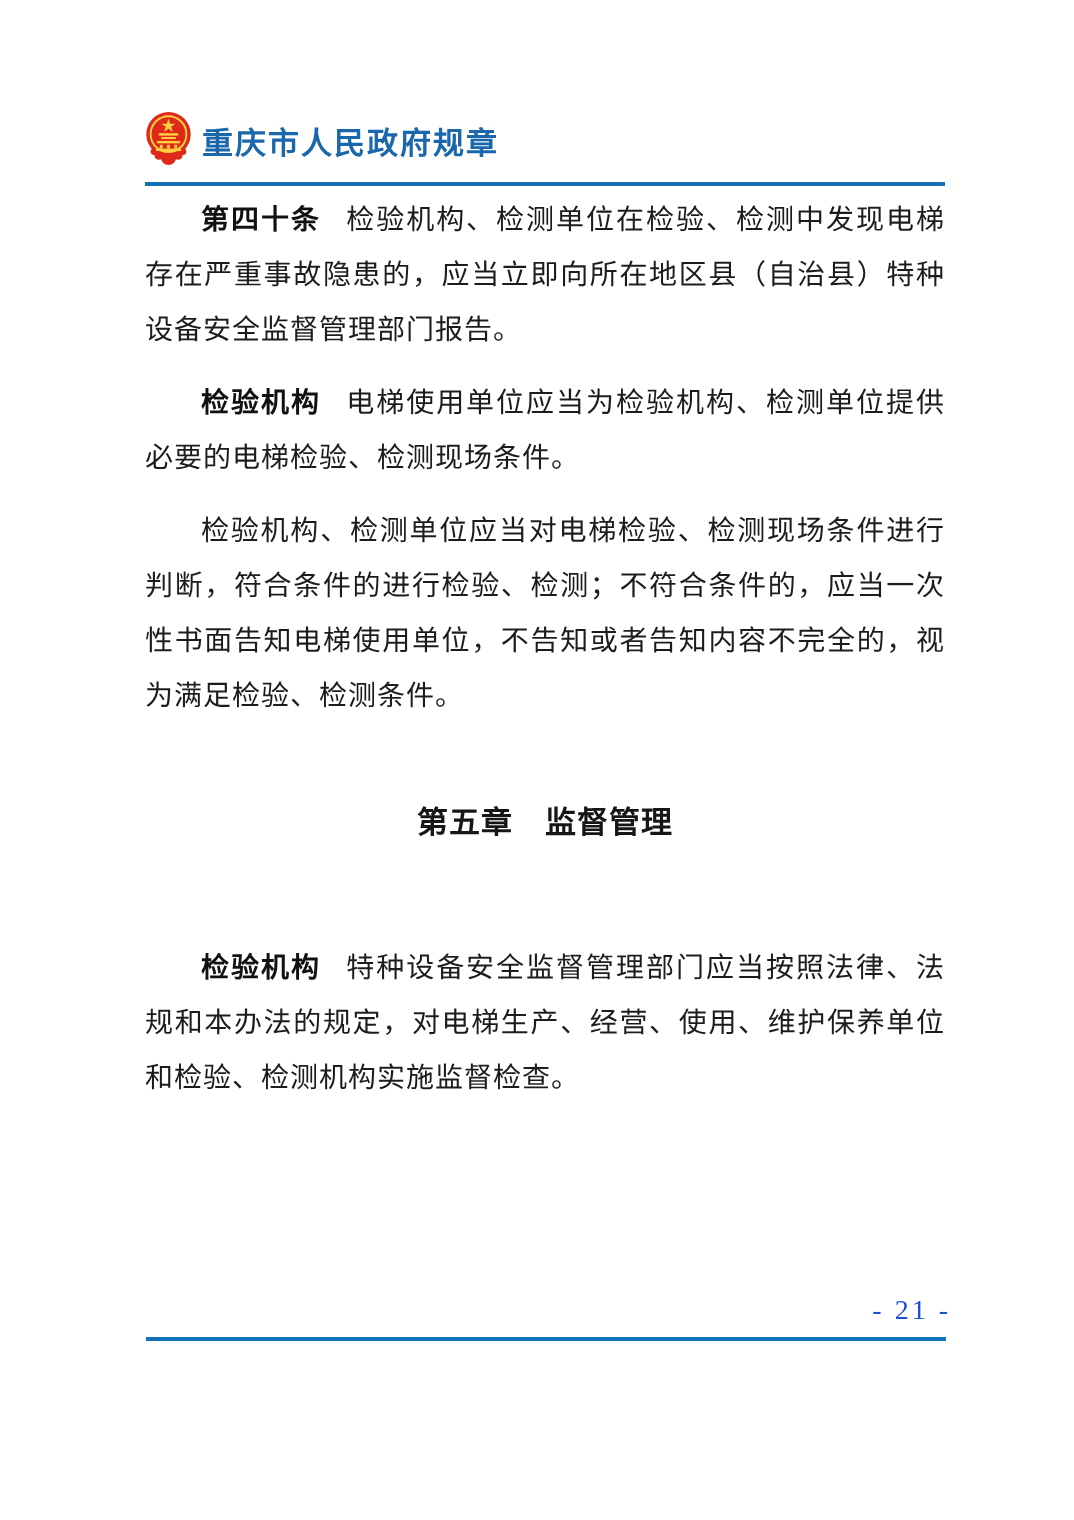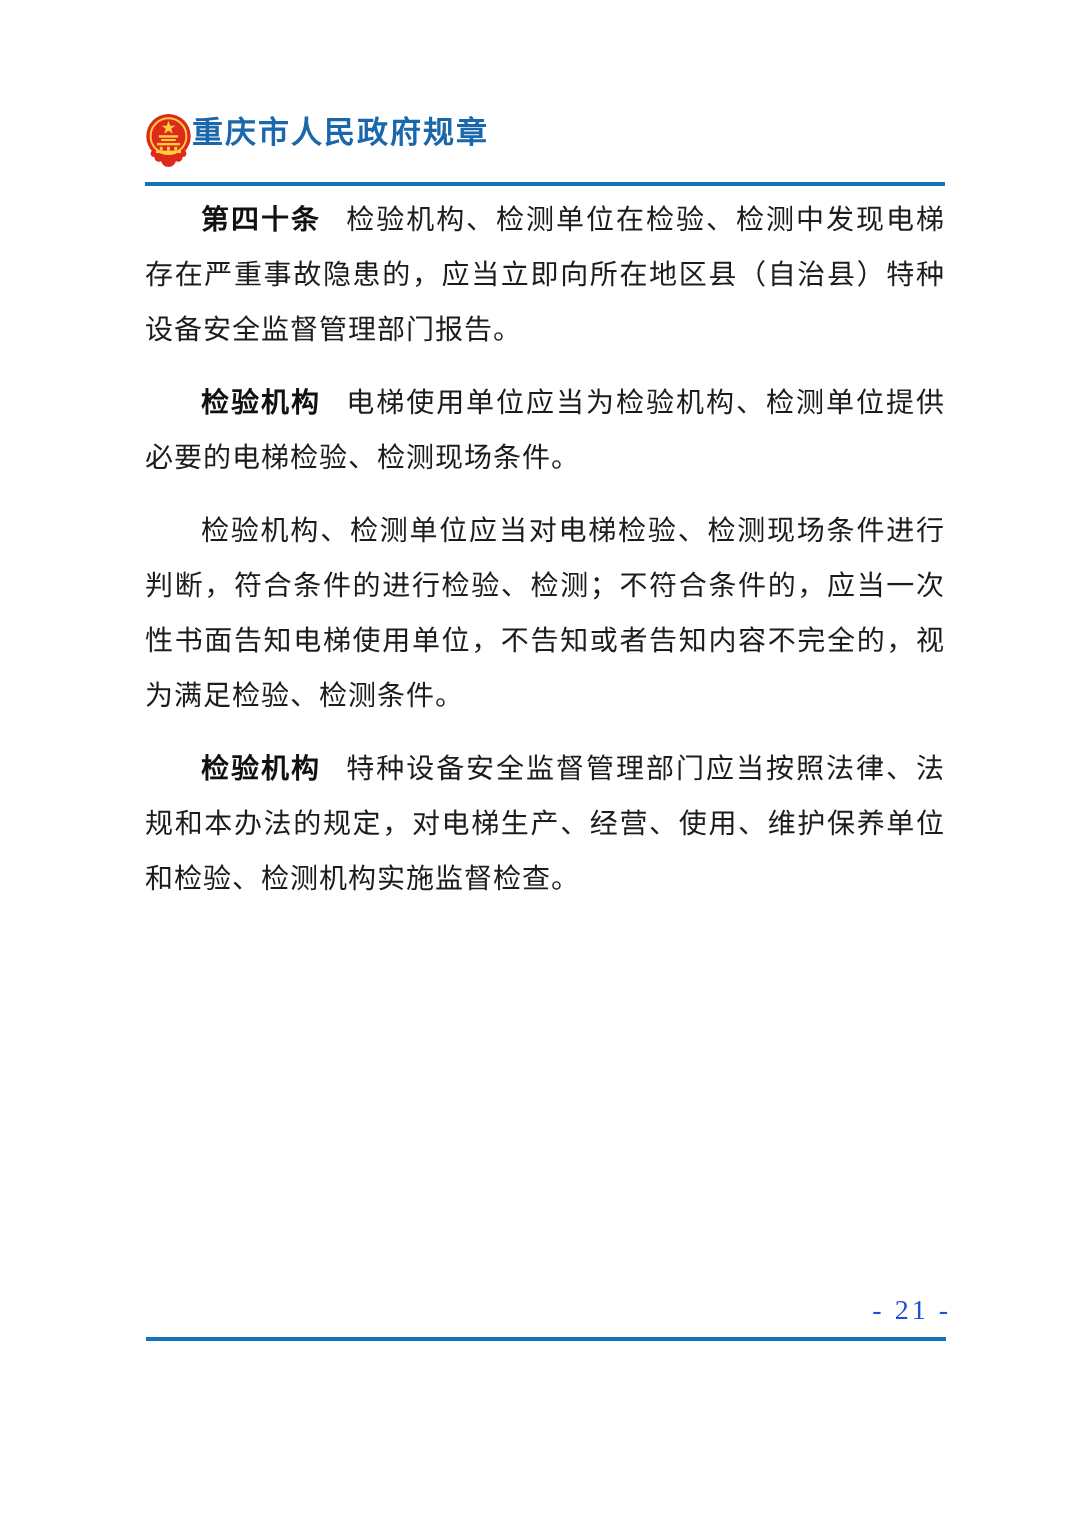--- a/index.html
+++ b/index.html
@@ -14,21 +14,22 @@
     width: 1074px;
     height: 1520px;
     background: #ffffff;
     box-sizing: border-box;
     padding: 113px 129px 0 145px;
     overflow: hidden;
   }
   
   .header-row {
     display: flex;
-    gap: 0;
+    align-items: center;
+    gap: 10px;
     height: 56px;
   }
   .emblem {
     width: 47px;
     height: 56px;
     flex: 0 0 auto;
   }
   .header-title {
     font-family: "Liberation Sans", "DejaVu Sans", sans-serif;
     font-weight: bold;
@@ -134,20 +135,21 @@
   <div class="header-rule"></div>
 
   <div class="doc-body">
 
     <p class="para"><span class="article-no">第四十条</span><span>检验机构、检测单位在检验、检测中发现电梯存在严重事故隐患的，应当立即向所在地区县（自治县）特种设备安全监督管理部门报告。</span></p>
 
     <p class="para"><span class="article-no">检验机构</span><span>电梯使用单位应当为检验机构、检测单位提供必要的电梯检验、检测现场条件。</span></p>
 
     <p class="para"><span>检验机构、检测单位应当对电梯检验、检测现场条件进行判断，符合条件的进行检验、检测；不符合条件的，应当一次性书面告知电梯使用单位，不告知或者告知内容不完全的，视为满足检验、检测条件。</span></p>
 
+    <h2 class="chapter-heading">第五章　监督管理</h2>
 
     <p class="para"><span class="article-no">检验机构</span><span>特种设备安全监督管理部门应当按照法律、法规和本办法的规定，对电梯生产、经营、使用、维护保养单位和检验、检测机构实施监督检查。</span></p>
 
 
   </div>
 
   <div class="page-number">- 21 -</div>
   <div class="footer-rule"></div>
 
 </div>

